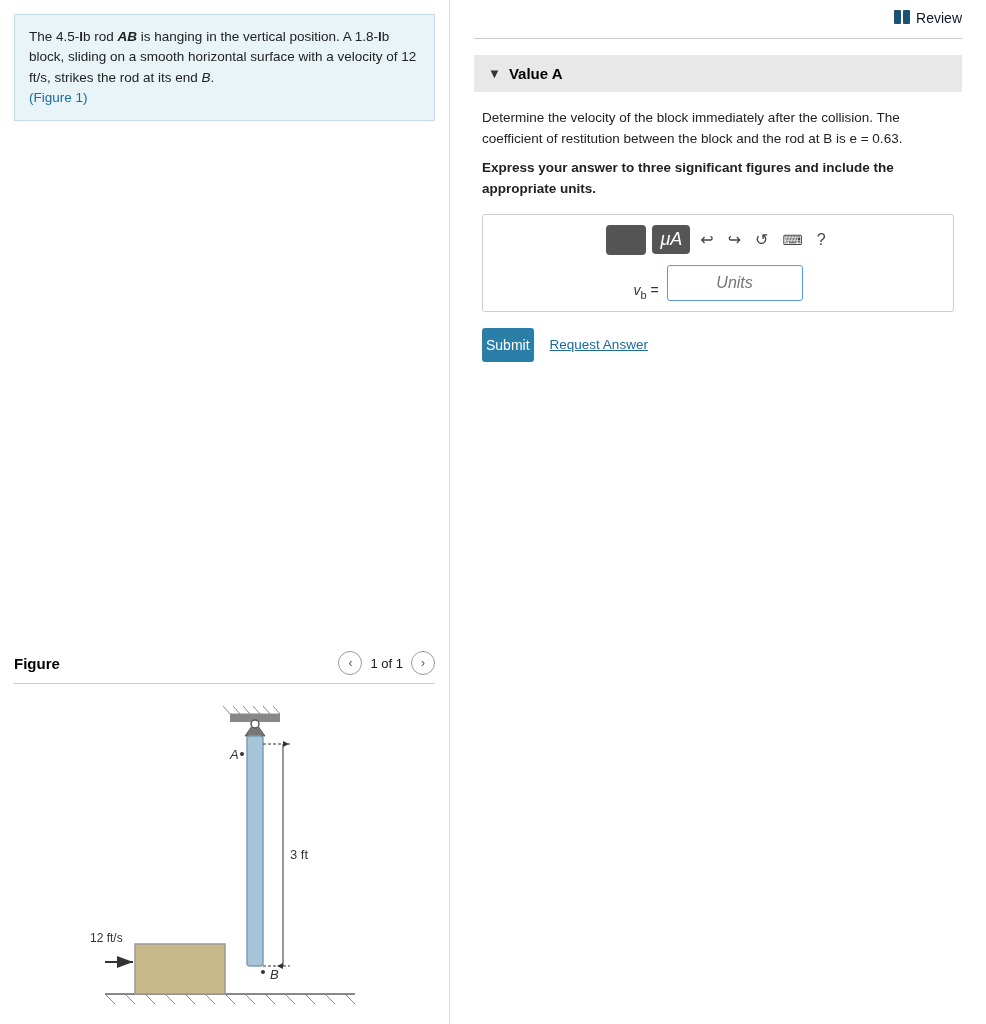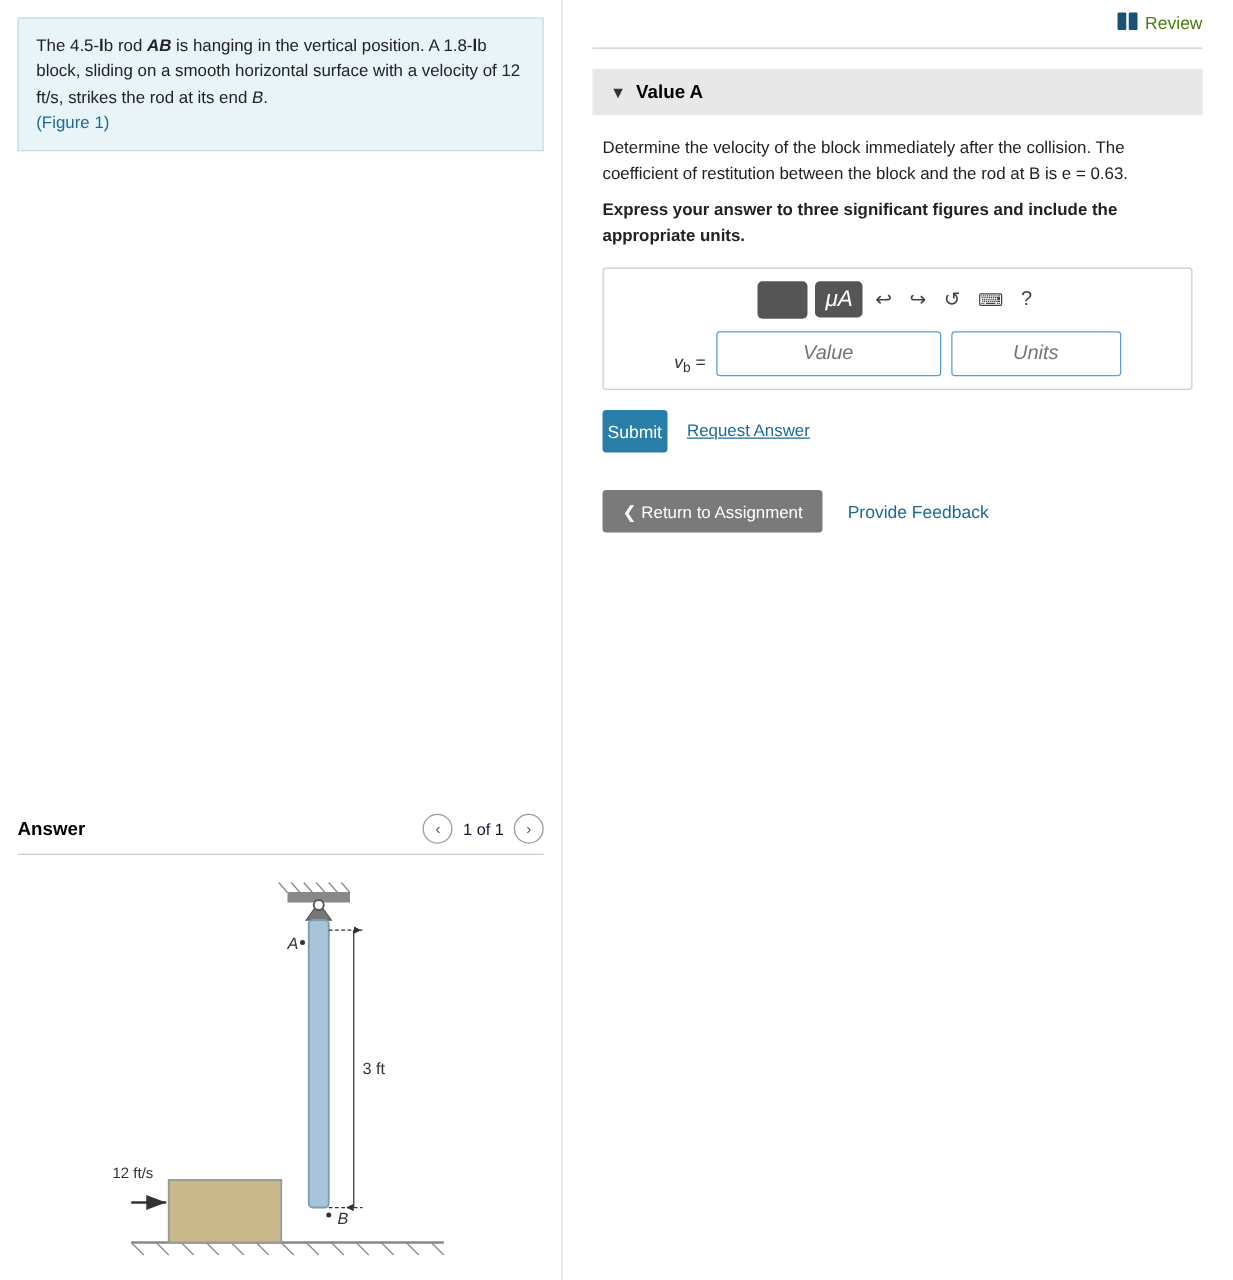--- a/index.html
+++ b/index.html
@@ -108,21 +108,21 @@
 
     .review-btn {
       display: flex;
       align-items: center;
       justify-content: flex-end;
       gap: 6px;
       margin-bottom: 12px;
     }
 
     .review-btn a {
-      color: #4d7c0f;
+      color: #0f172a;
       text-decoration: none;
       font-size: 14px;
       font-weight: 500;
       display: flex;
       gap: 6px;
     }
 
     hr.divider {
       border: none;
       border-top: 1px solid #ccc;
@@ -340,21 +340,21 @@
 
 <div class="left-panel">
   <div class="problem-text-box">
     <span>The 4.5-<b>l</b>b rod <i><b>AB</b></i> is hanging in the vertical position. A 1.8-<b>l</b>b block, sliding on a smooth horizontal surface with a velocity of 12 ft/s, strikes the rod at its end <i>B</i>.</span>
     <br>
     <a href="#" class="figure-link">(Figure 1)</a>
   </div>
 
   <div class="figure-section">
     <div class="figure-header">
-      <span class="figure-title">Answer</span>
+      <span class="figure-title">Figure</span>
       <div class="figure-nav">
         <button class="figure-nav-btn">‹</button>
         <span class="figure-page">1 of 1</span>
         <button class="figure-nav-btn">›</button>
       </div>
     </div>
 
     <div class="figure-image-area">
 
       <svg class="diagram-svg" viewBox="0 0 300 330">
@@ -468,28 +468,23 @@
       <button class="toolbar-icon-btn keyboard-icon">⌨</button>
 
       <button class="toolbar-icon-btn">?</button>
     </div>
 
     <div class="value-units-row">
       <span class="vb-label">
         <span style="font-style:italic;">v</span><sub class="vb-sub">b</sub>
         <span> =</span>
       </span>
-      <input type="text" class="value-input" placeholder="Value" style="">
       <input type="text" class="units-input" placeholder="Units" style="">
     </div>
   </div>
 
   <div class="submit-row">
     <button class="submit-btn">Submit</button>
     <button class="request-answer-link">Request Answer</button>
   </div>
 
-  <div class="bottom-buttons">
-    <button class="return-btn">❮ Return to Assignment</button>
-    <a href="#" class="provide-feedback-link">Provide Feedback</a>
-  </div>
 
 </div>
 
 </body></html>

